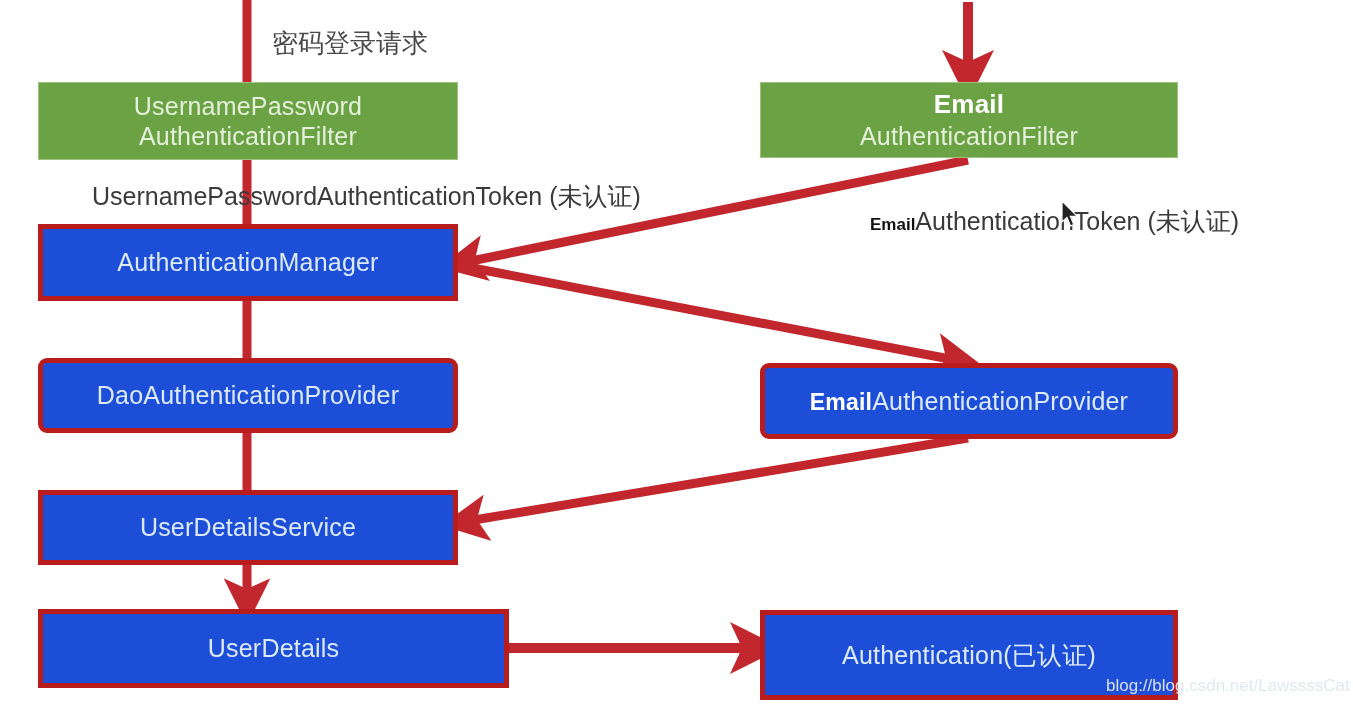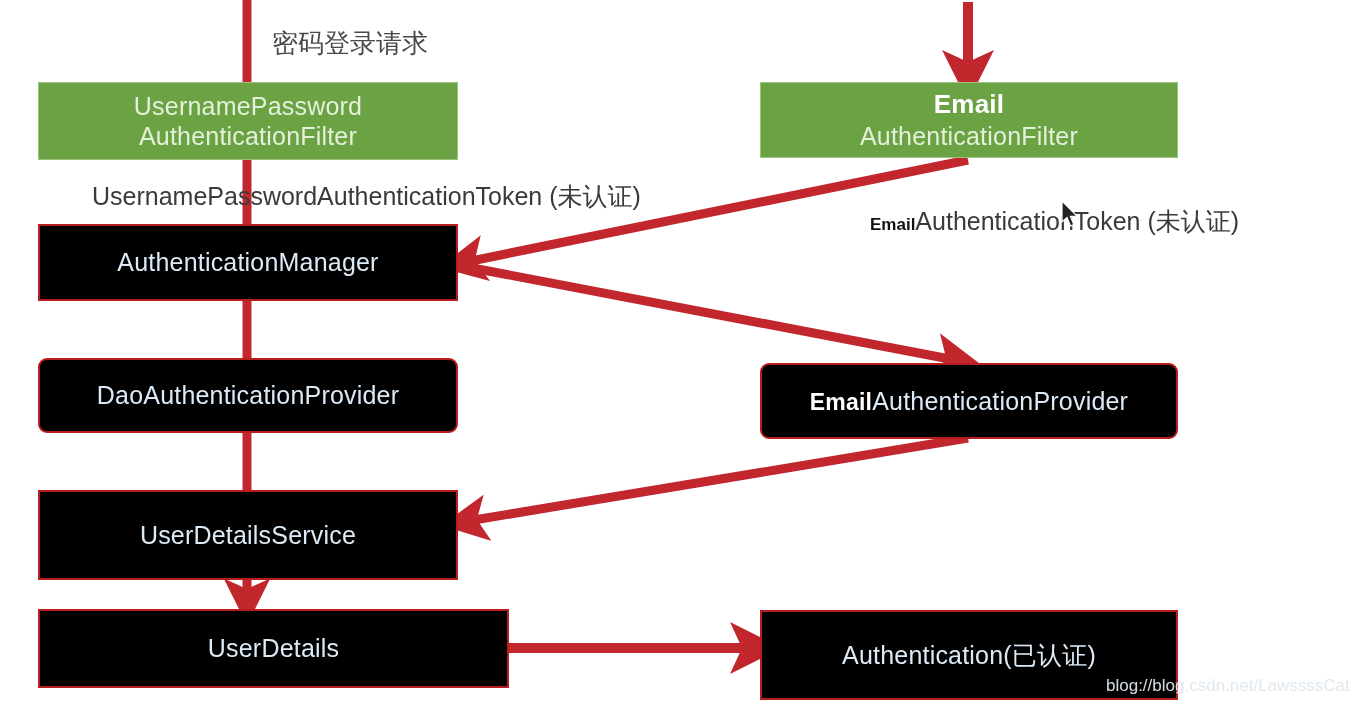--- a/index.html
+++ b/index.html
@@ -26,22 +26,22 @@
     text-align: center;
     line-height: 1.22;
     letter-spacing: 0.2px;
   }
   .node.green {
     background: #6AA244;
     border: 1px solid #9fc27f;
     color: #e4f0da;
   }
   .node.blue {
-    background: #000000;
-    border: 2px solid #b91c1c;
+    background: #1d4ed8;
+    border: 5px solid #b91c1c;
     color: #dceaf7;
   }
   .node .label {
     width: 100%;
     font-size: 25px;
     font-weight: 400;
   }
   .node .label .line {
     display: block;
   }
@@ -153,21 +153,21 @@
       <span class="line">DaoAuthenticationProvider</span>
     </div>
   </div>
 
   <div class="node blue" style="left:760px; top:363px; width:418px; height:76px;border-radius:9px;">
     <div class="label">
       <span class="prefix-bold blue-pref">Email</span><span>AuthenticationProvider</span>
     </div>
   </div>
 
-  <div class="node blue" style="left:38px; top:490px; width:420px; height:90px;">
+  <div class="node blue" style="left:38px; top:490px; width:420px; height:75px;">
     <div class="label">
       <span class="line">UserDetailsService</span>
     </div>
   </div>
 
   <div class="node blue" style="left:38px; top:609px; width:471px; height:79px;">
     <div class="label">
       <span class="line">UserDetails</span>
     </div>
   </div>

